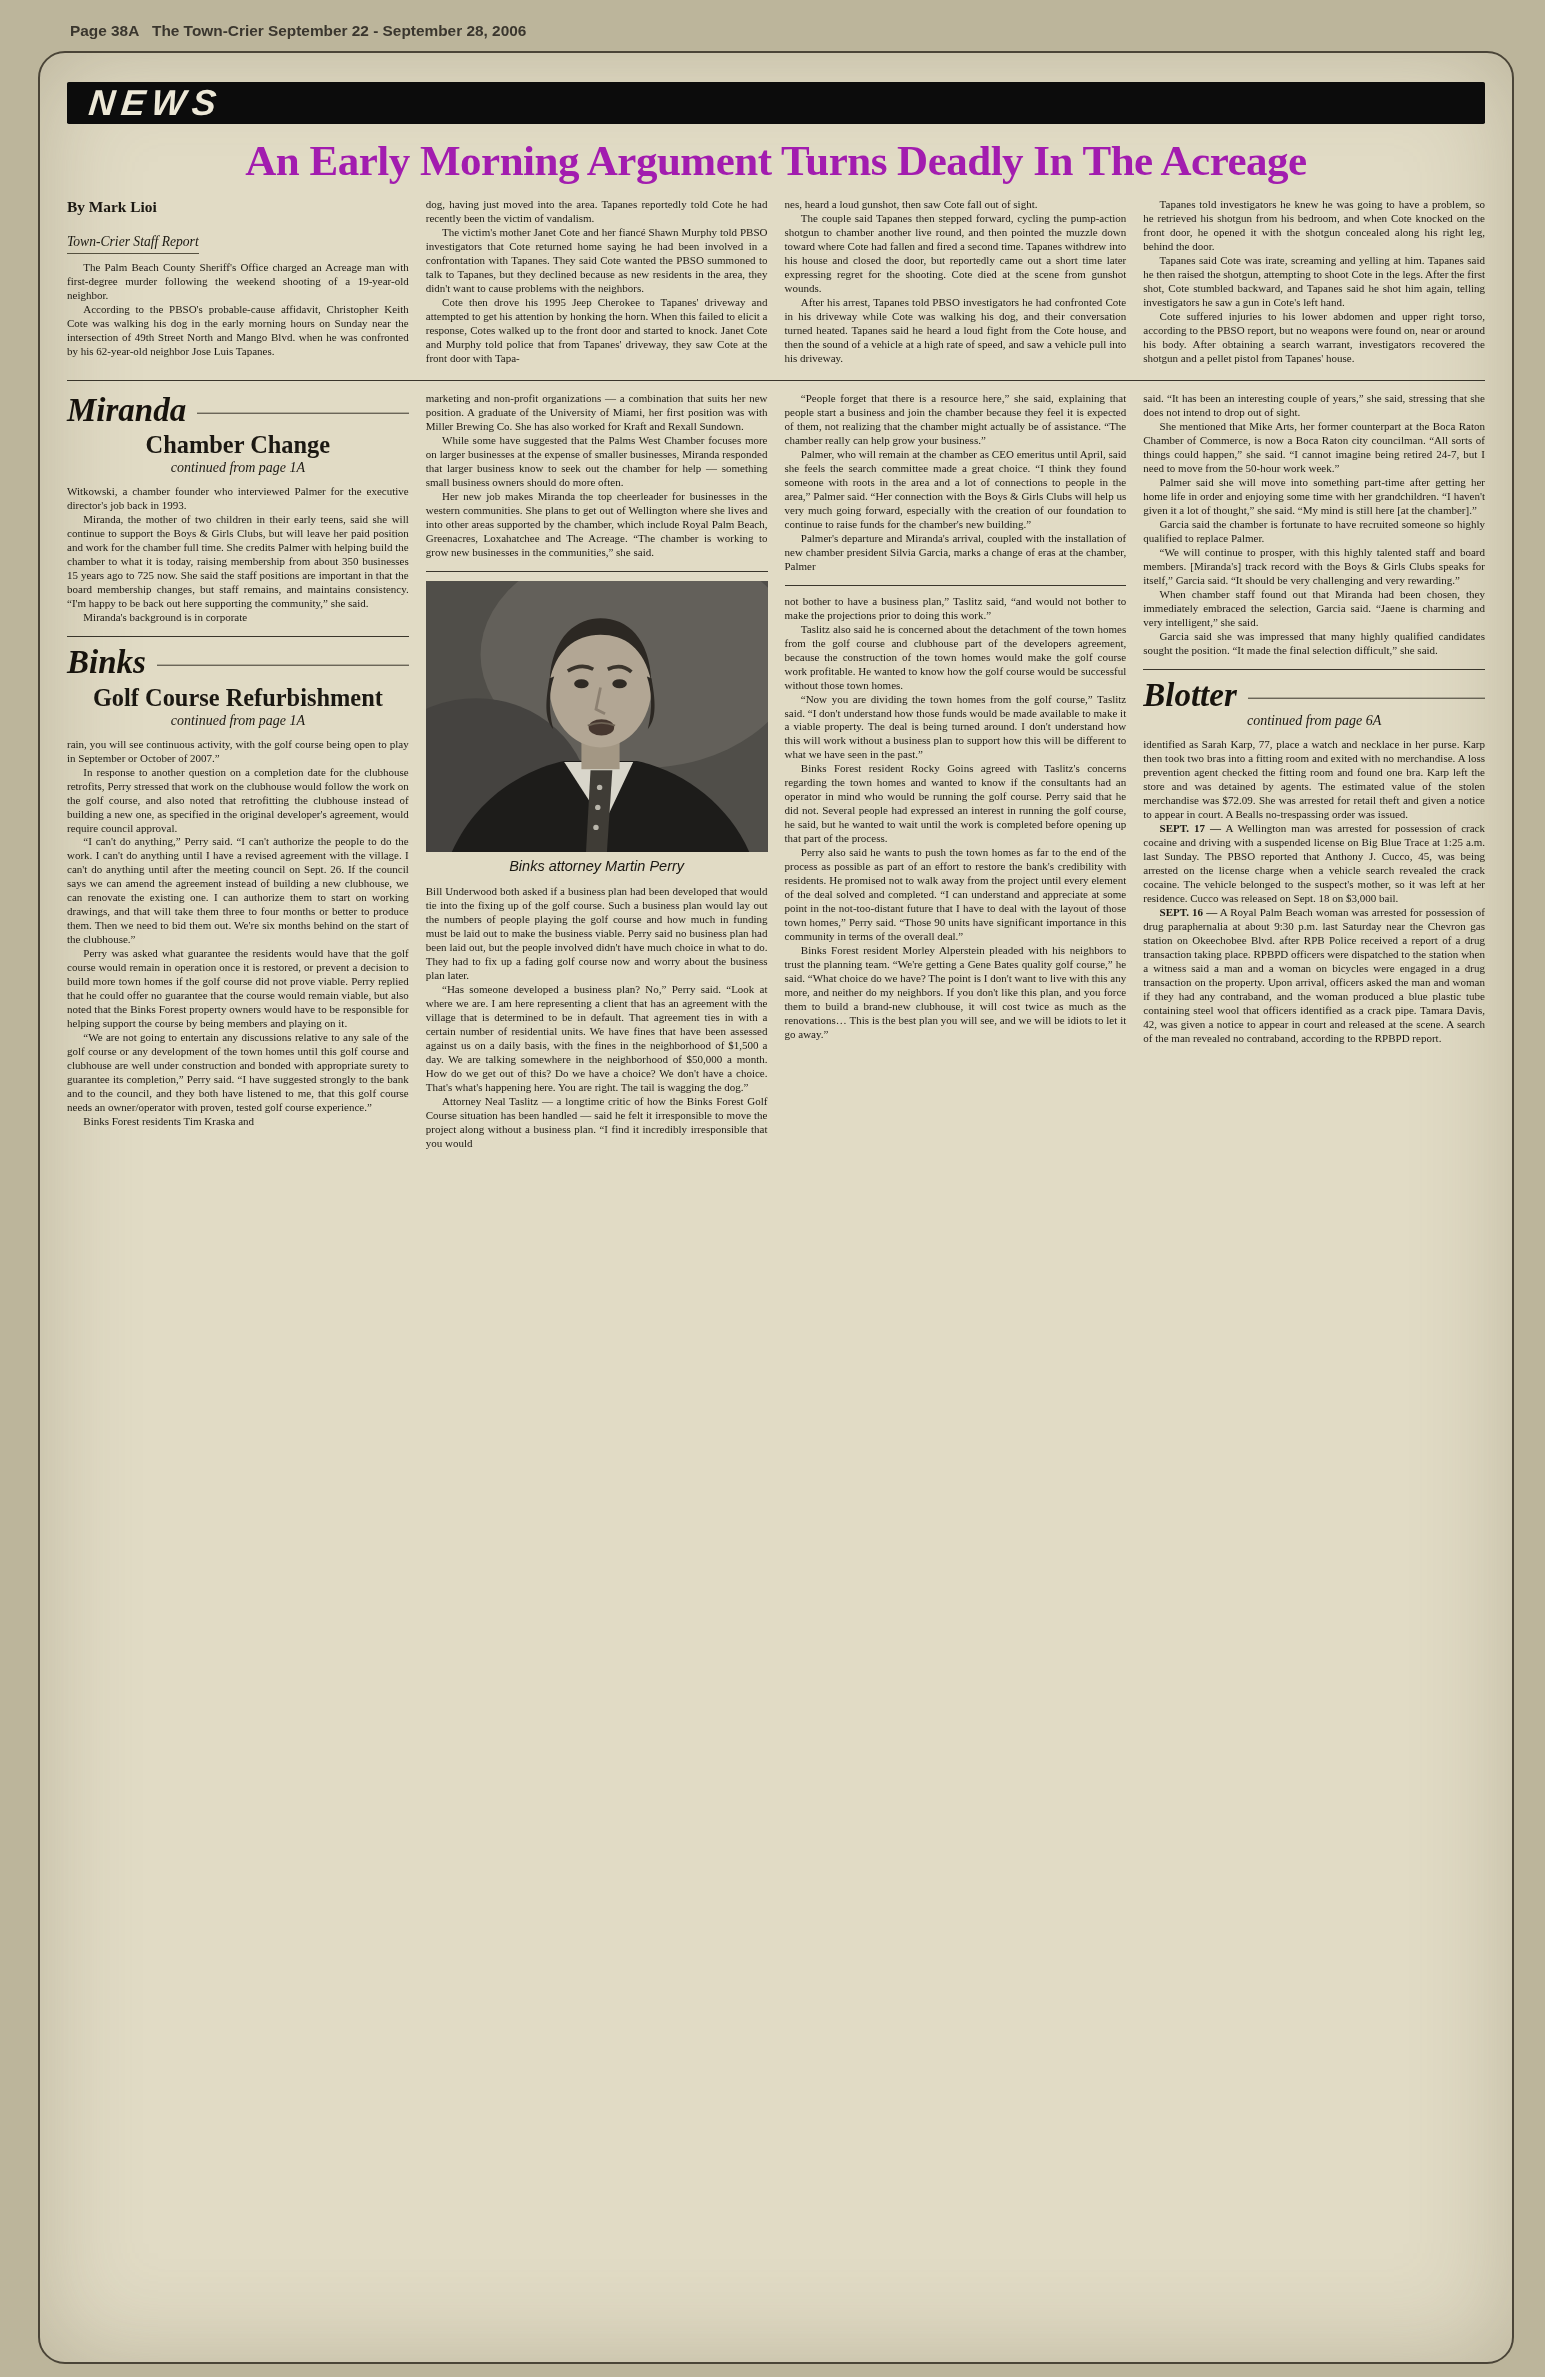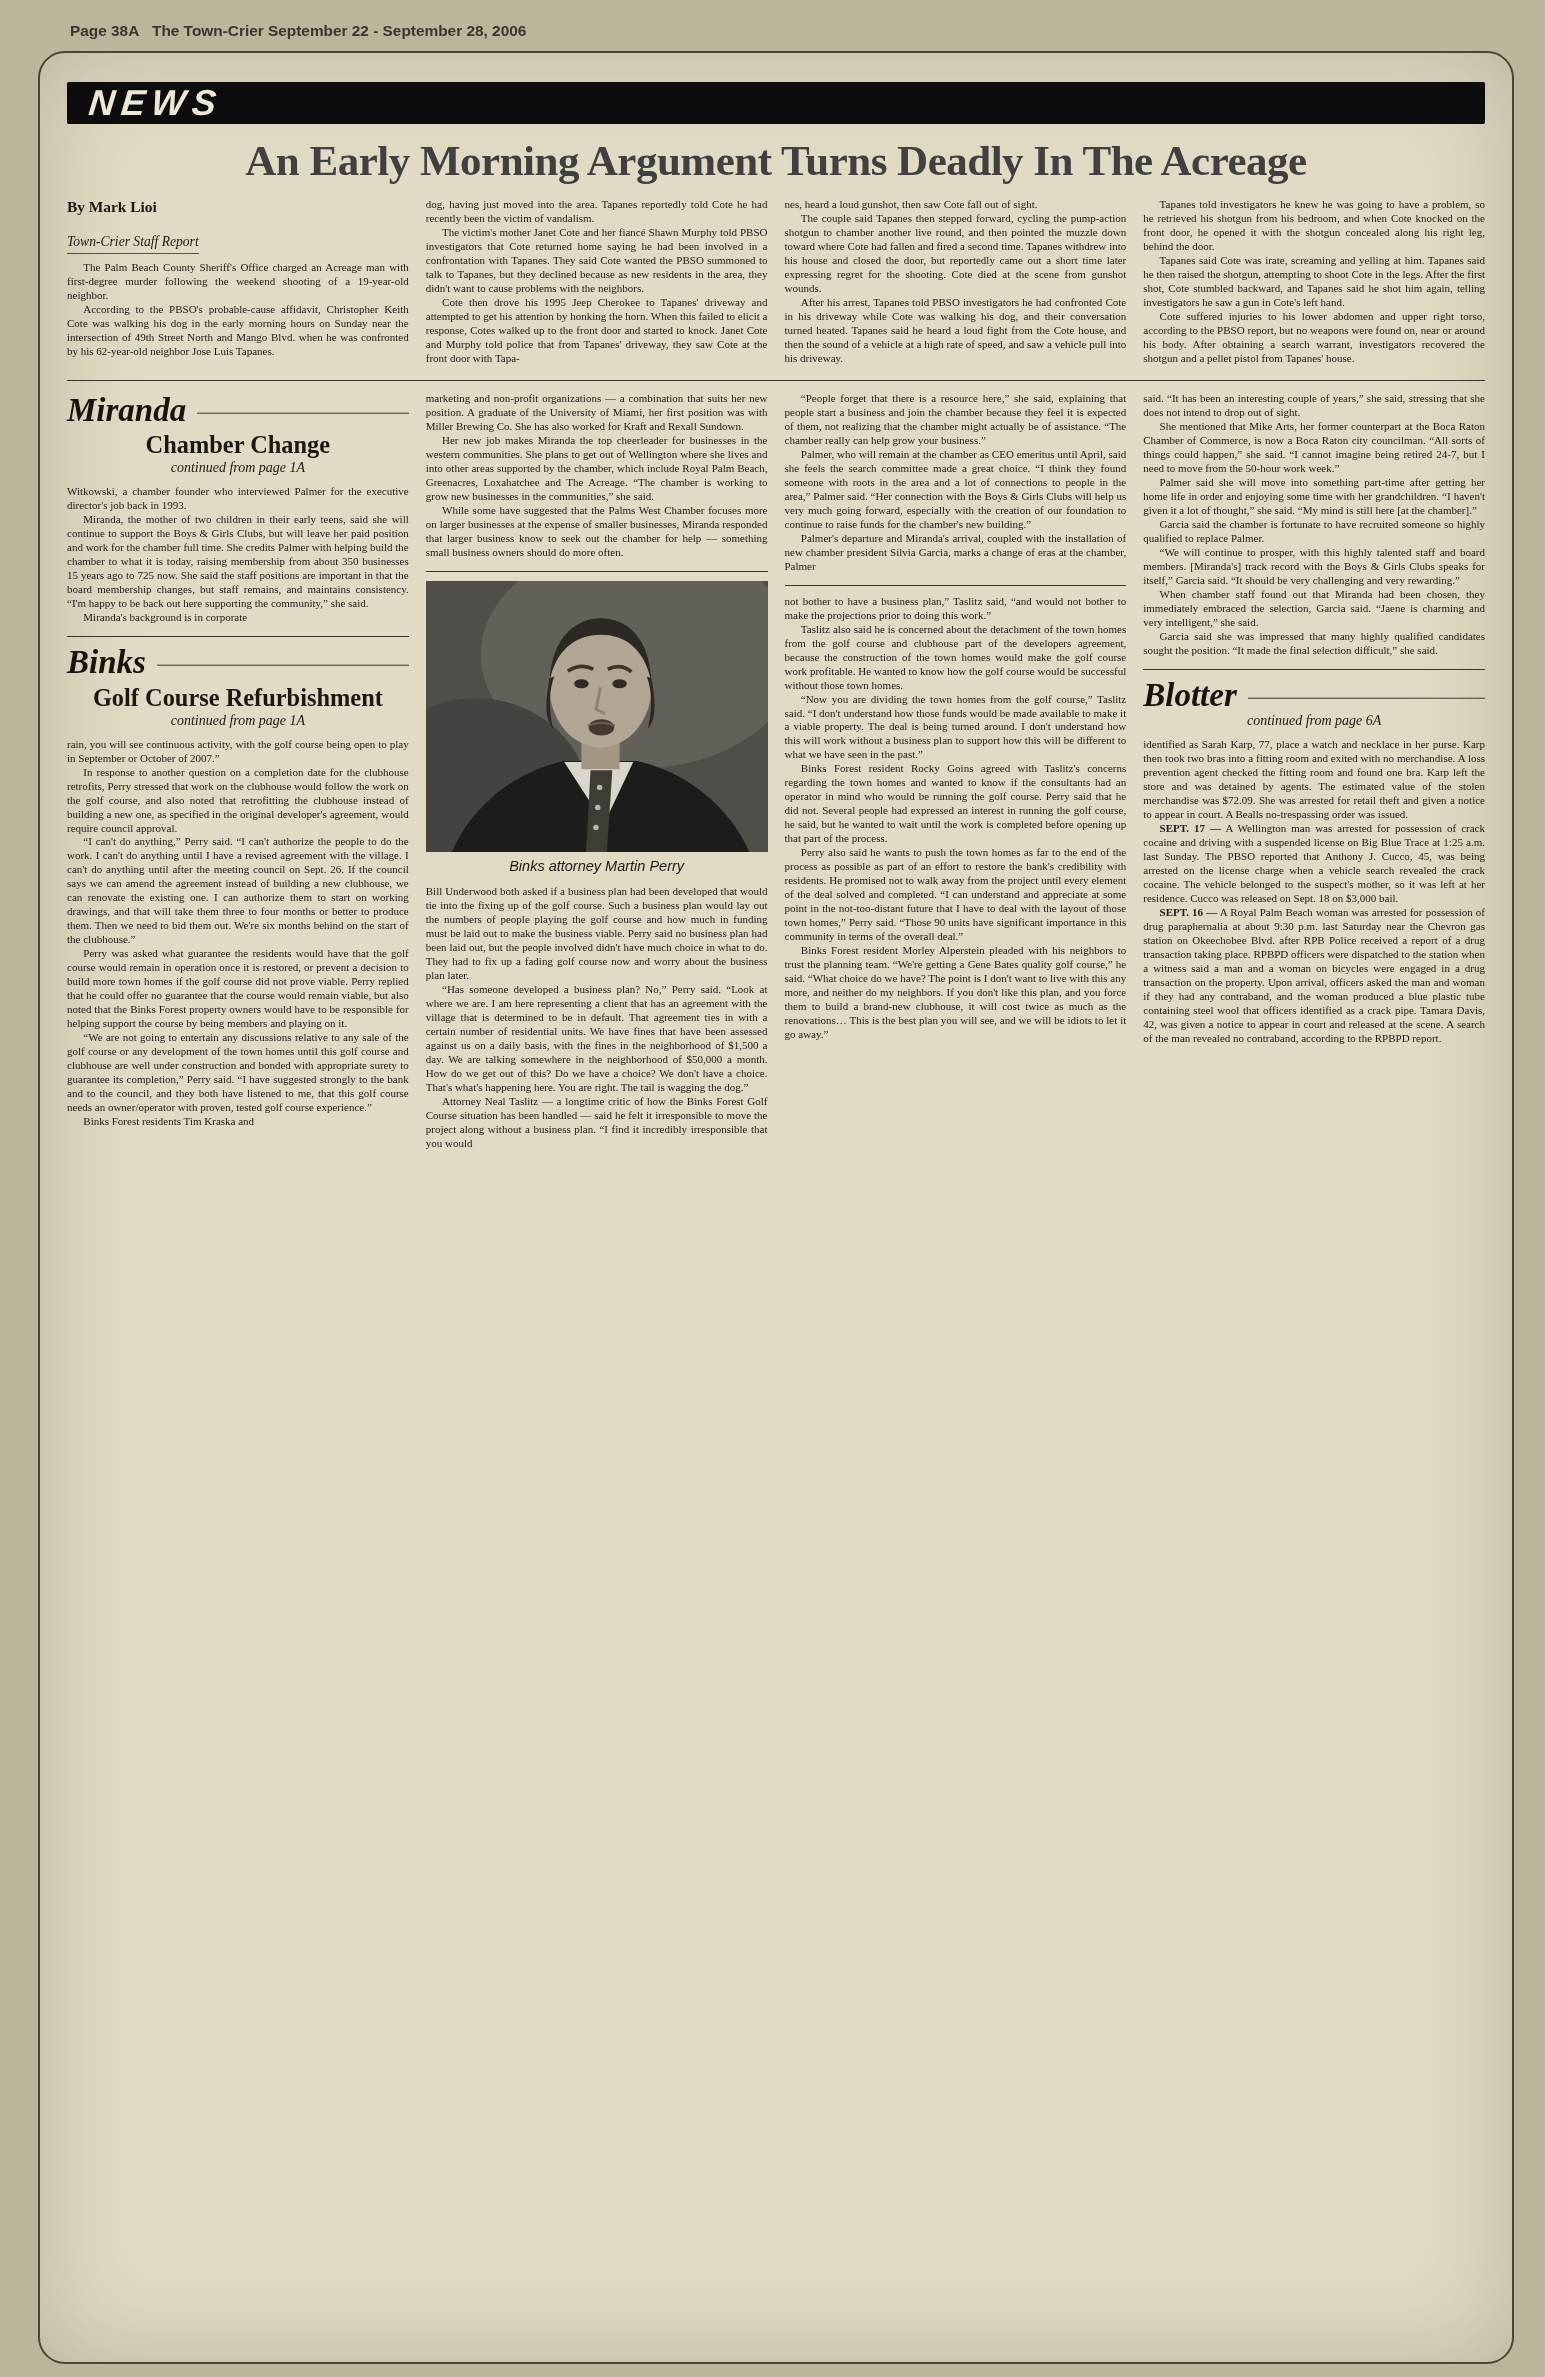--- a/index.html
+++ b/index.html
@@ -23,21 +23,21 @@
   }
   .news-banner{
     height:42px;background:#0c0c0c;margin:5.4px 0 14.5px;display:flex;align-items:center;border-radius:1.8px;
   }
   .news-word{
     font-family:"Liberation Sans",sans-serif;font-weight:bold;font-style:italic;
     font-size:36px;color:#ece7d6;letter-spacing:6.3px;padding-left:22px;transform:skewX(-6deg);
   }
   .headline{
     font-size:43px;font-weight:bold;margin:1.8px 0 14.5px;text-align:center;
-    letter-spacing:-0.5px;color:#404040;line-height:1.05;
+    letter-spacing:-0.5px;color:#a21caf;line-height:1.05;
   }
   .cols4{display:grid;grid-template-columns:repeat(4,1fr);column-gap:17px;}
   .body-text{font-size:11px;line-height:1.27;}
   .body-text p{margin:0;text-indent:16.3px;text-align:justify;hyphens:auto;-webkit-hyphens:auto;}
   .body-text p.cont{text-indent:0;}
   .body-text strong{font-weight:bold;}
   .byline{font-size:15.4px;font-weight:bold;}
   .byline-sub{
     font-size:13.6px;font-style:italic;display:inline-block;
     border-bottom:1.4px solid #55503f;padding-bottom:2.7px;margin-bottom:7.2px;
@@ -128,22 +128,22 @@
           <p>“I can't do anything,” Perry said. “I can't authorize the people to do the work. I can't do anything until I have a revised agreement with the village. I can't do anything until after the meeting council on Sept. 26. If the council says we can amend the agreement instead of building a new clubhouse, we can renovate the existing one. I can authorize them to start on working drawings, and that will take them three to four months or better to produce them. Then we need to bid them out. We're six months behind on the start of the clubhouse.”</p>
           <p>Perry was asked what guarantee the residents would have that the golf course would remain in operation once it is restored, or prevent a decision to build more town homes if the golf course did not prove viable. Perry replied that he could offer no guarantee that the course would remain viable, but also noted that the Binks Forest property owners would have to be responsible for helping support the course by being members and playing on it.</p>
           <p>“We are not going to entertain any discussions relative to any sale of the golf course or any development of the town homes until this golf course and clubhouse are well under construction and bonded with appropriate surety to guarantee its completion,” Perry said. “I have suggested strongly to the bank and to the council, and they both have listened to me, that this golf course needs an owner/operator with proven, tested golf course experience.”</p>
           <p>Binks Forest residents Tim Kraska and</p>
         </div>
     </div>
 
     <div>
       <div class="body-text">
           <p class="cont">marketing and non-profit organizations — a combination that suits her new position. A graduate of the University of Miami, her first position was with Miller Brewing Co. She has also worked for Kraft and Rexall Sundown.</p>
+          <p>While some have suggested that the Palms West Chamber focuses more on larger businesses at the expense of smaller businesses, Miranda responded that larger business know to seek out the chamber for help — something small business owners should do more often.</p>
           <p>Her new job makes Miranda the top cheerleader for businesses in the western communities. She plans to get out of Wellington where she lives and into other areas supported by the chamber, which include Royal Palm Beach, Greenacres, Loxahatchee and The Acreage. “The chamber is working to grow new businesses in the communities,” she said.</p>
-          <p>While some have suggested that the Palms West Chamber focuses more on larger businesses at the expense of smaller businesses, Miranda responded that larger business know to seek out the chamber for help — something small business owners should do more often.</p>
         </div>
       <hr class="col-rule">
       <figure class="photo-fig">
         <div class="photo-frame">
           <svg viewBox="0 0 376 300" preserveAspectRatio="xMidYMid slice" role="img">
             <rect width="376" height="300" fill="#504e49"></rect>
             <ellipse cx="235" cy="82" rx="175" ry="125" fill="#63605a"></ellipse>
             <ellipse cx="55" cy="245" rx="125" ry="115" fill="#454340"></ellipse>
             <path d="M28 300 C58 232 118 206 152 199 L232 199 C284 210 334 248 356 300 Z" fill="#1d1c1a"></path>
             <path d="M152 200 L196 268 L228 200 Z" fill="#d9d6cb"></path>

